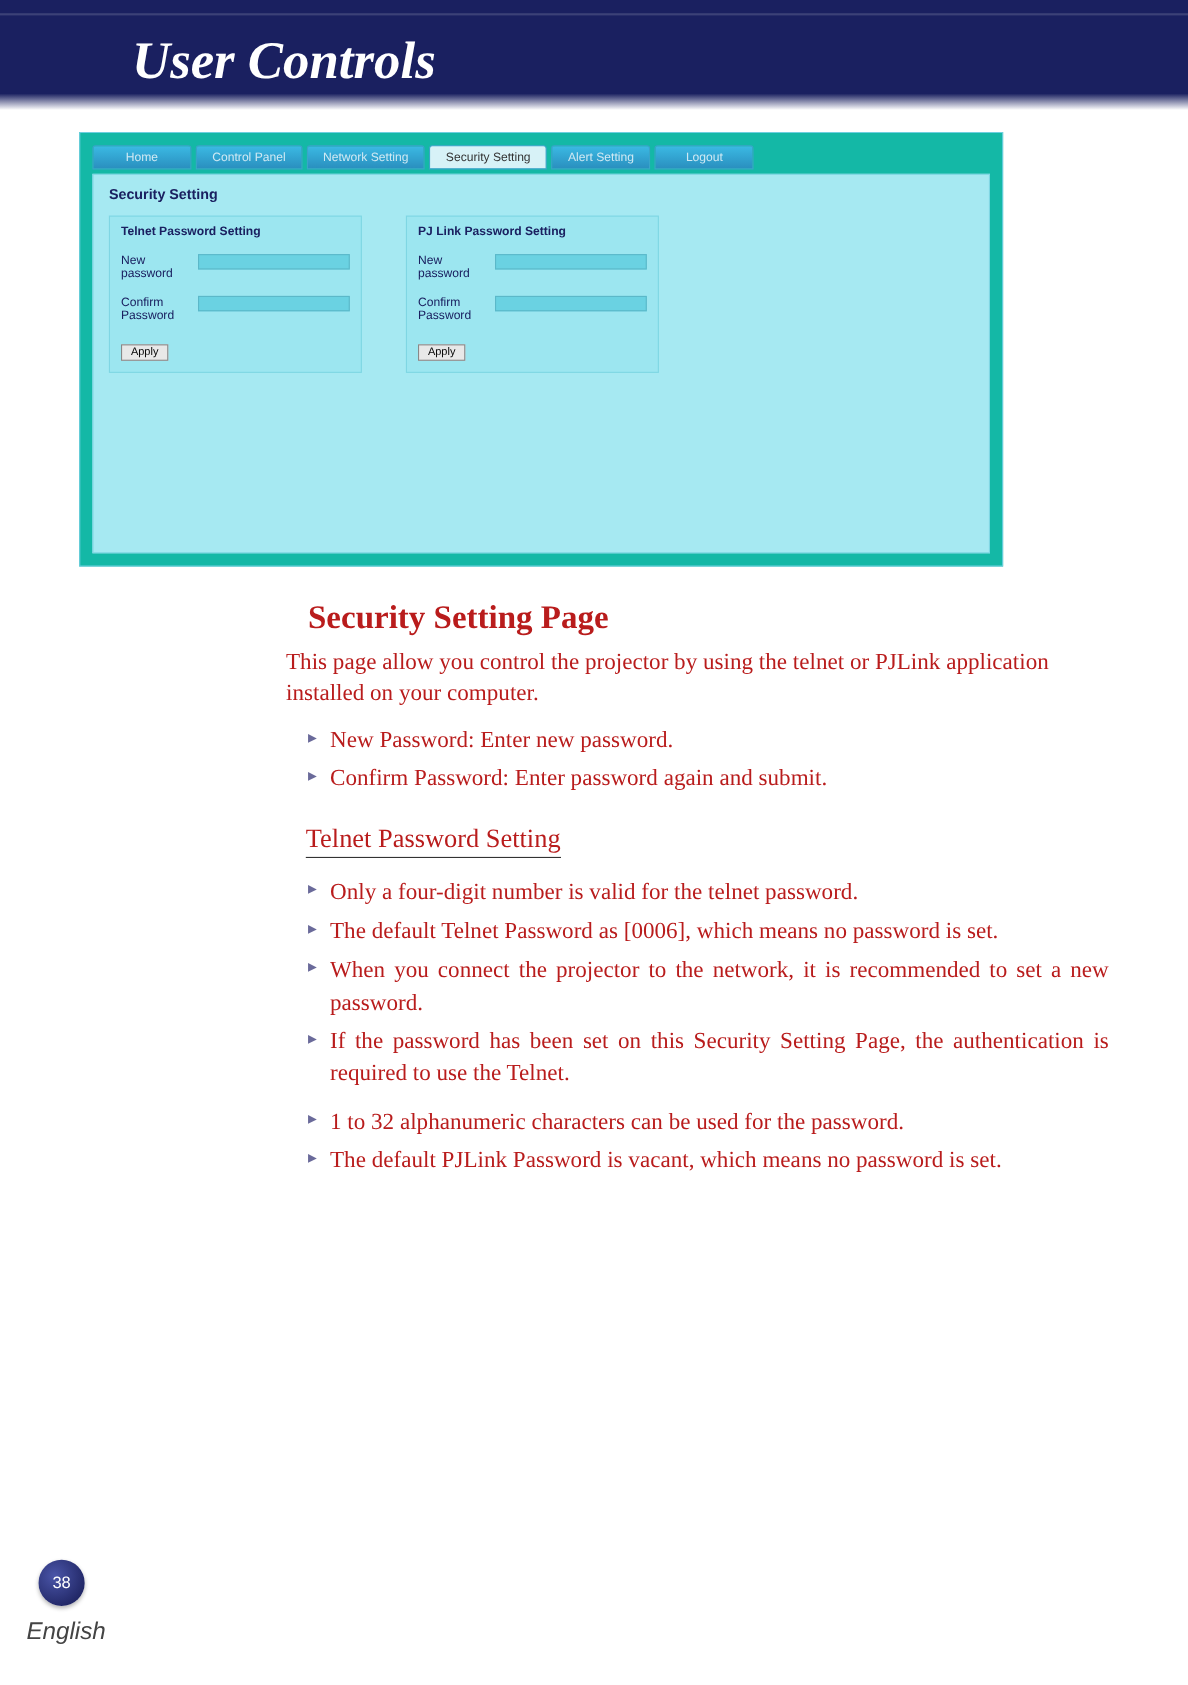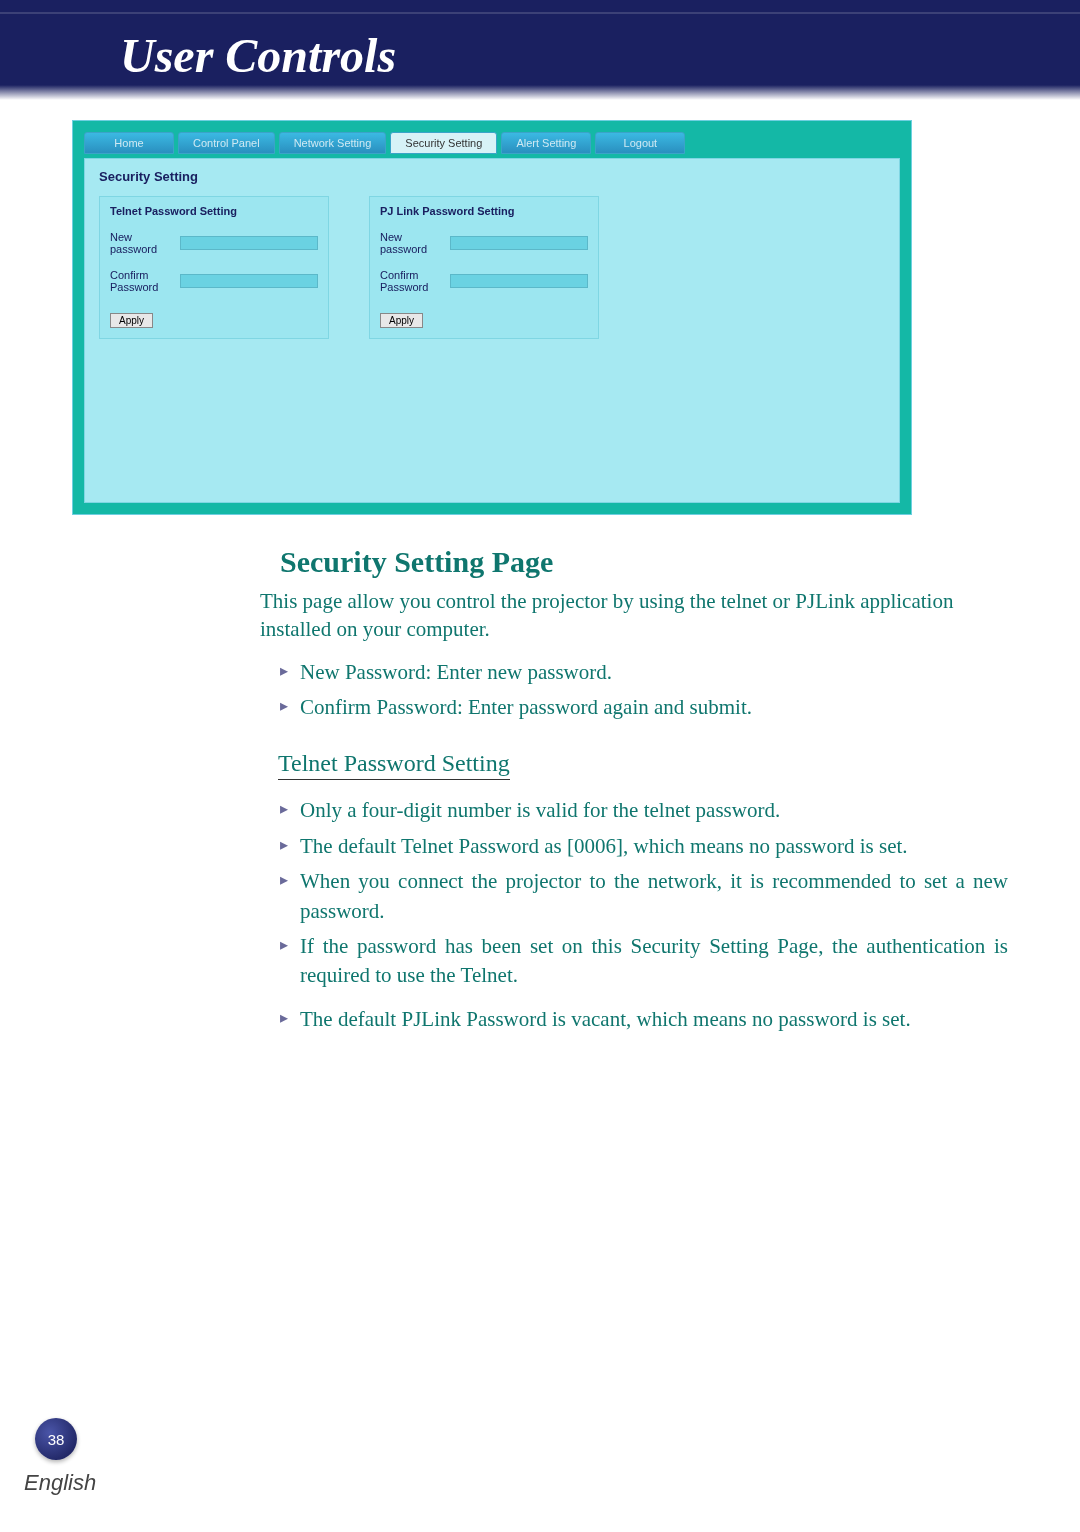--- a/index.html
+++ b/index.html
@@ -97,21 +97,20 @@
     padding: 8px 10px 10px 10px;
     width: 230px;
   }
   .setting-block .block-title {
     font-weight: bold;
     color: #1a2060;
     margin-bottom: 4px;
   }
   .field-row {
     display: flex;
-    align-items: center;
     margin: 14px 0;
   }
   .field-row label { width: 100px; color: #1a2060; }
   .field-row input {
     flex: 1;
     height: 14px;
     background: #6ad2e2;
     border: 1px solid #5bb8c9;
     font-size: 10px;
   }
@@ -121,21 +120,21 @@
     font-family: Arial, sans-serif;
     background: #e8e8e8;
     border: 1px solid #888;
     padding: 1px 8px;
     cursor: pointer;
   }
 
   .content {
     margin: 30px 72px 0 260px;
     font-family: 'Palatino Linotype', 'Book Antiqua', Georgia, serif;
-    color: #0f766e;
+    color: #b91c1c;
   }
   .section-title {
     font-size: 30px;
     font-weight: bold;
     margin: 10px 0 8px 20px;
   }
   .intro {
     font-size: 21px;
     line-height: 1.35;
     margin: 0 0 14px 0;
@@ -253,20 +252,21 @@
 
     <div><span class="sub-heading">Telnet Password Setting</span></div>
     <ul class="bullets">
       <li>Only a four-digit number is valid for the telnet password.</li>
       <li>The default Telnet Password as [0006], which means no password is set.</li>
       <li>When you connect the projector to the network, it is recommended to set a new password.</li>
       <li>If the password has been set on this Security Setting Page, the authentication is required to use the Telnet.</li>
     </ul>
 
     <ul class="bullets">
+      <li>1 to 32 alphanumeric characters can be used for the password.</li>
       <li>The default PJLink Password is vacant, which means no password is set.</li>
     </ul>
   </div>
 
   <div class="page-number-badge">38</div>
   <div class="lang-label">English</div>
 
 </div>
 
 </body></html>

